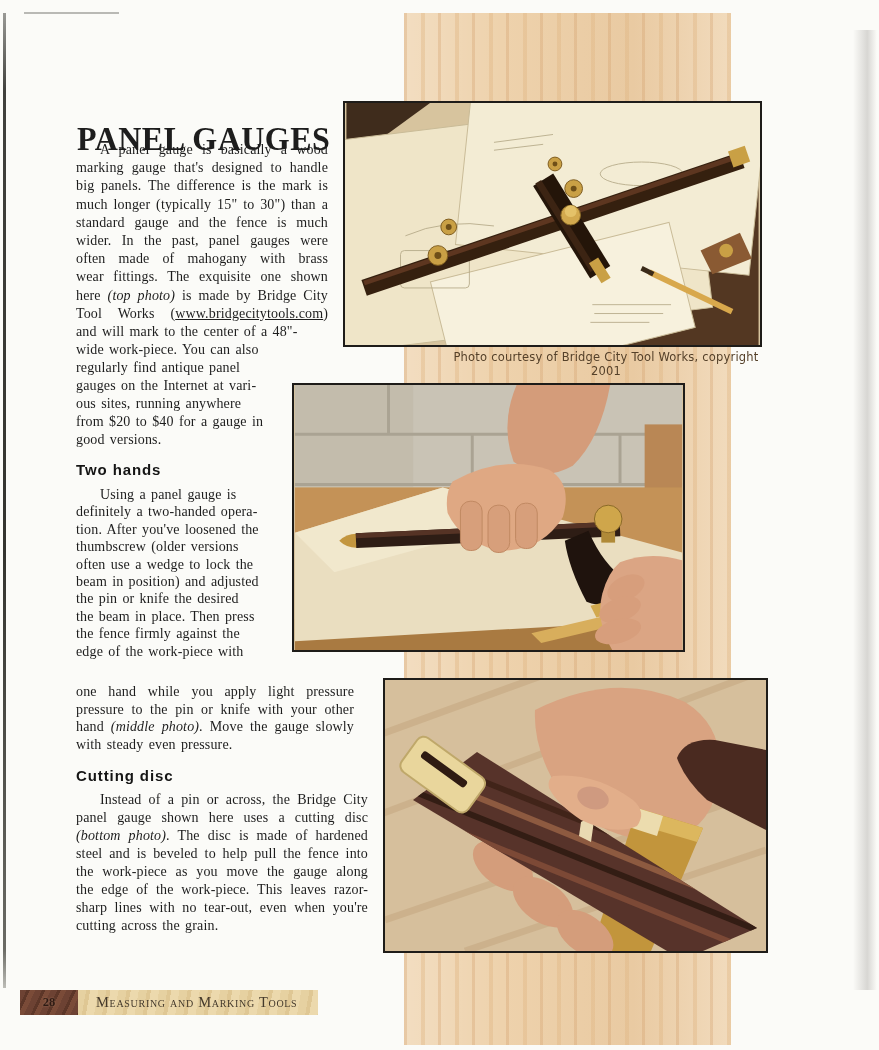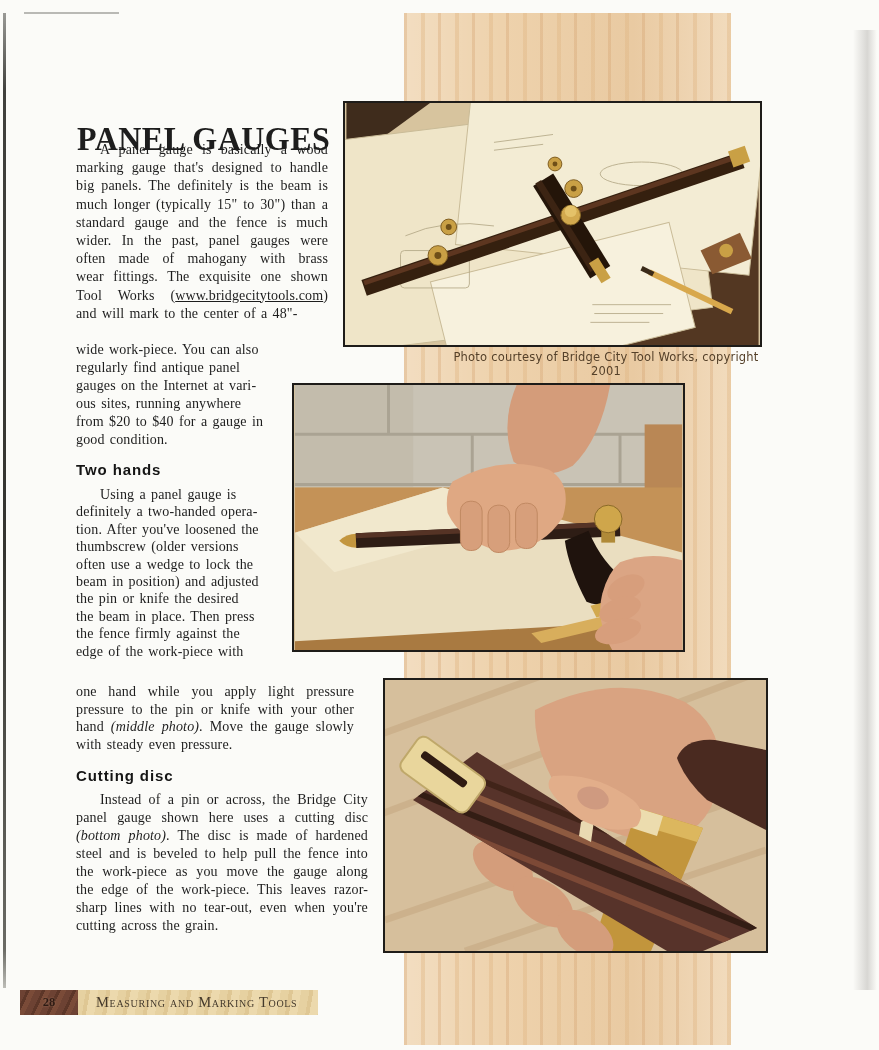--- a/index.html
+++ b/index.html
@@ -68,36 +68,37 @@
   <div class="wood-band"></div>
   <div class="spine-line"></div>
   <div class="top-edge-mark"></div>
   <div class="right-shadow"></div>
 
   <h1 class="page-title">PANEL GAUGES</h1>
 
   <div class="tcol intro-full just ind1">
       <div class="tline">A panel gauge is basically a wood</div>
       <div class="tline">marking gauge that's designed to handle</div>
-      <div class="tline">big panels. The definitely is the beam is</div>
+      <div class="tline">big panels. The difference is the mark is</div>
       <div class="tline">much longer (typically 15" to 30") than a</div>
       <div class="tline">standard gauge and the fence is much</div>
       <div class="tline">wider. In the past, panel gauges were</div>
       <div class="tline">often made of mahogany with brass</div>
       <div class="tline">wear fittings. The exquisite one shown</div>
+      <div class="tline">here <i>(top photo)</i> is made by Bridge City</div>
       <div class="tline">Tool Works (<span class="u">www.bridgecitytools.com</span>)</div>
       <div class="tline leftlast">and will mark to the center of a 48"-</div>
     </div>
   <div class="tcol intro-narrow">
       <div class="tline">wide work-piece. You can also</div>
       <div class="tline">regularly find antique panel</div>
       <div class="tline">gauges on the Internet at vari-</div>
       <div class="tline">ous sites, running anywhere</div>
       <div class="tline">from $20 to $40 for a gauge in</div>
-      <div class="tline leftlast">good condition.</div>
+      <div class="tline leftlast">good versions.</div>
     </div>
 
   <div class="sec-heading h-two">Two hands</div>
   <div class="tcol th-narrow ind1">
       <div class="tline">Using a panel gauge is</div>
       <div class="tline">definitely a two-handed opera-</div>
       <div class="tline">tion. After you've loosened the</div>
       <div class="tline">thumbscrew (older versions</div>
       <div class="tline">often use a wedge to lock the</div>
       <div class="tline">beam in position) and adjusted</div>

